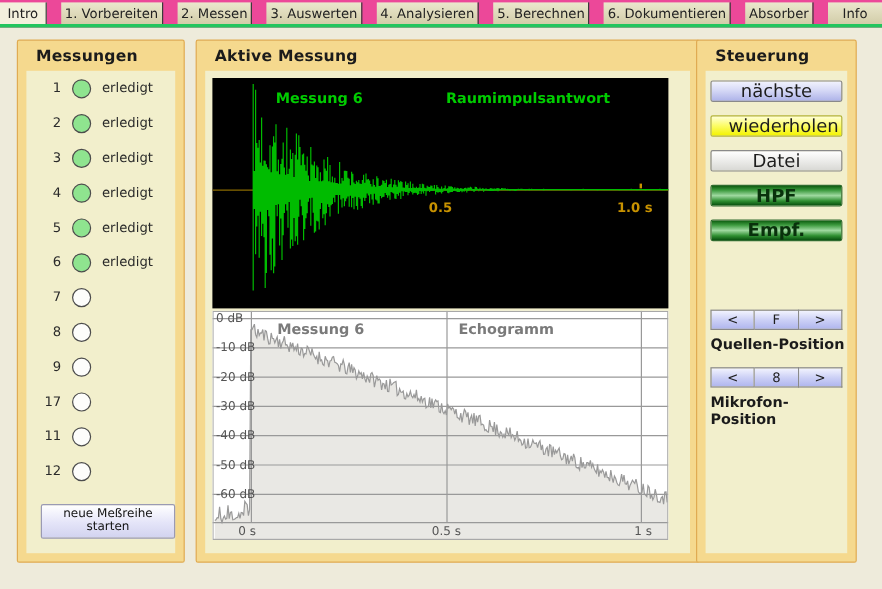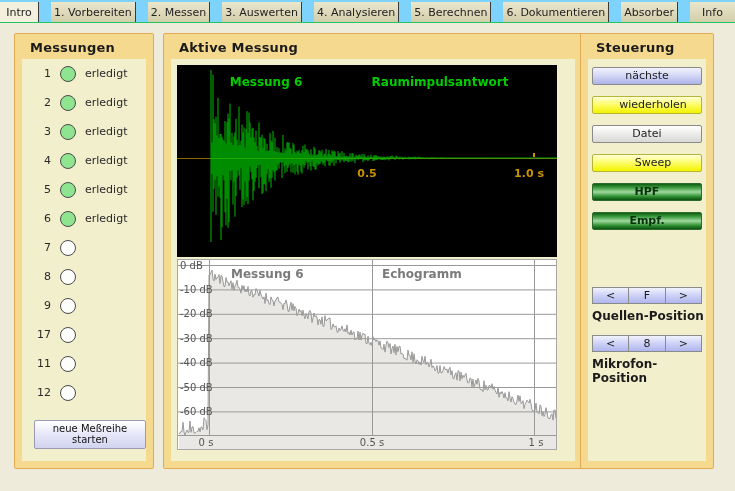--- a/index.html
+++ b/index.html
@@ -1,22 +1,22 @@
 <!DOCTYPE html>
 <html style="--page: #eeebdb; --gold: #f5d98e; --inner: #f2efcc; --led: #8fe48f;"><head>
 <meta charset="utf-8">
 <style>
   html,body{margin:0;padding:0;}
   body{width:735px;height:491px;overflow:hidden;}
   .app{position:relative;width:735px;height:491px;background:var(--page,#eeebdb);
        font-family:"DejaVu Sans","Liberation Sans",sans-serif;-webkit-font-smoothing:antialiased;}
 
   
-  .tabbar{display:flex;height:23px;background:#7dd3fc;padding-top:2px;box-sizing:border-box;
-          border-bottom:1px solid #22c55e;gap:12px;}
+  .tabbar{display:flex;height:23px;background:#ec4899;padding-top:2px;box-sizing:border-box;
+          border-bottom:3px solid #22c55e;gap:12px;}
   .tab{flex:1 1 auto;display:flex;align-items:center;justify-content:center;
        font-size:11px;color:#222;background:linear-gradient(#ebe7cd,#d2cda9);
        border-right:1px solid #3a3a3a;cursor:pointer;white-space:nowrap;overflow:hidden;}
   .tab.first{flex:0 0 38px;}
   .tab.last{flex:0 0 45px;border-right:none;}
   .tab.active{background:#f3f0dd;}
 
   
   .panel{position:absolute;top:33px;height:436px;background:var(--gold,#f5d98e);
          border:1px solid #e0ab52;border-radius:2px;box-sizing:border-box;}
@@ -38,21 +38,21 @@
        font-family:inherit;color:#111;border:1px solid #9a9ab4;border-radius:2px;
        background:linear-gradient(#ffffff,#e4e4f8 55%,#d2d3f0);cursor:pointer;}
 
   
   #impulse-wrap{position:absolute;left:6px;top:6px;width:380px;height:192px;background:#000;}
   #echo-wrap{position:absolute;left:6px;top:200px;width:380px;height:191px;background:#fff;}
   #impulse-wrap svg,#echo-wrap svg{display:block;}
 
   
   #ctrl-inner{display:flex;flex-direction:column;align-items:center;padding-top:8px;box-sizing:border-box;}
-  .cbtn{width:110px;height:18px;margin-bottom:11px;font-family:inherit;font-size:11px;color:#1d1d1d;
+  .cbtn{width:110px;height:18px;margin-bottom:11px;font-family:inherit;font-size:15px;color:#1d1d1d;
         border:1px solid #8a8a8a;border-radius:2px;padding:0;cursor:pointer;line-height:16px;}
   .cbtn.blue{background:linear-gradient(#f1f2fd,#d6d9f6 45%,#aeb3e9);}
   .cbtn.yellow{background:linear-gradient(#ffffd8,#fdfd6e 45%,#f3f300);border-color:#b5b53a;padding-left:12px;}
   .cbtn.gray{background:linear-gradient(#ffffff,#ececea 50%,#d8d8d4);}
   .cbtn.green{background:linear-gradient(#0f5f12,#3c9a3e 22%,#9fd9a0 50%,#2f8f31 78%,#0a5210);
               color:#09310c;font-weight:bold;border-color:#2f6b2f;}
   .stepper{display:flex;width:110px;height:17px;}
   .stepper.first{margin-top:46px;}
   .stepper.second{margin-top:12px;}
   .stepper-cell{flex:1 1 0;border:1px solid #8a8a8a;background:linear-gradient(#f2f3fe,#cdd1f6 50%,#b0b6ee);
@@ -186,21 +186,20 @@
         </div>
     </div>
   </div>
 
   <div class="panel" id="right-panel">
     <div class="panel-title">Steuerung</div>
     <div class="panel-inner" id="ctrl-inner">
         <button class="cbtn blue">nächste</button>
         <button class="cbtn yellow">wiederholen</button>
         <button class="cbtn gray">Datei</button>
-        <button class="cbtn yellow">Sweep</button>
         <button class="cbtn green">HPF</button>
         <button class="cbtn green">Empf.</button>
         <div class="stepper first">
           <button class="stepper-cell">&lt;</button>
           <button class="stepper-cell">F</button>
           <button class="stepper-cell">&gt;</button>
         </div>
         <div class="stepper-label">Quellen-Position</div>
         <div class="stepper second">
           <button class="stepper-cell">&lt;</button>

